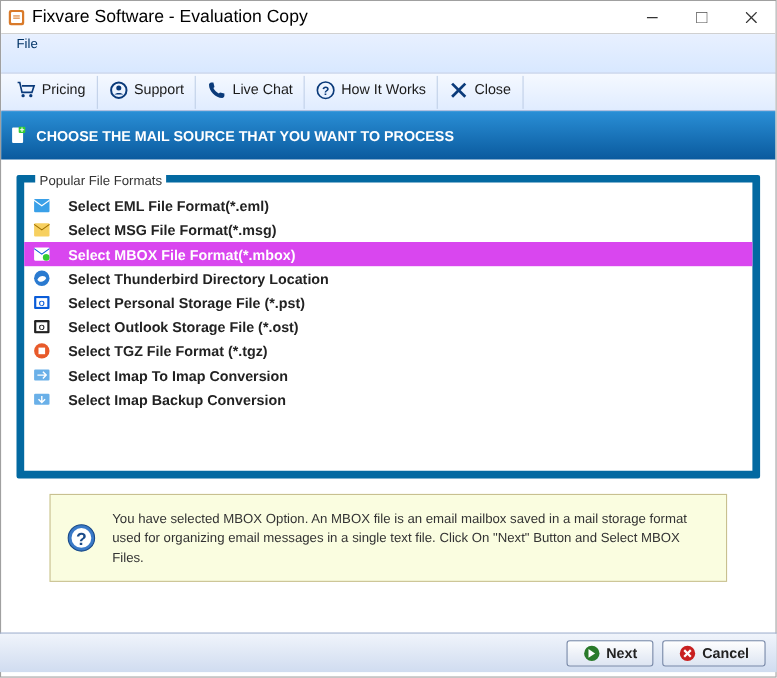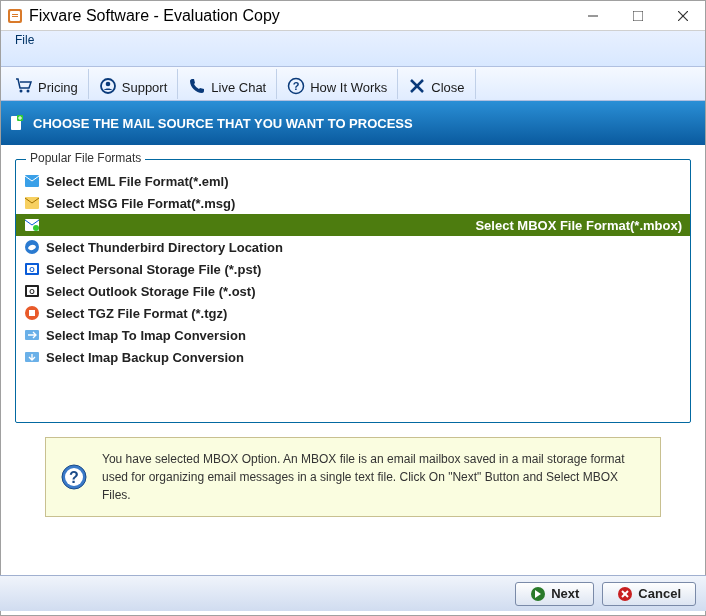--- a/index.html
+++ b/index.html
@@ -7,34 +7,34 @@
 
 .titlebar { height: 30px; background: #fff; display: flex; align-items: center; padding: 0 0 0 6px; border-bottom: 1px solid #d0d0d0; }
 .titlebar .app-icon { width: 16px; height: 16px; margin-right: 6px; }
 .titlebar .title { font-size: 16px; color: #000000; flex: 1; }
 .titlebar .win-btn { width: 45px; height: 29px; display: flex; align-items: center; justify-content: center; font-size: 14px; color: #333; cursor: pointer; }
 
 .menubar { height: 36px; background: linear-gradient(#e8f0ff, #d8e8ff); display: flex; align-items: flex-start; padding: 0 6px; border-bottom: 1px solid #b0c0e0; }
 .menubar .menu-item { font-size: 12px; color: #003366; padding: 2px 8px; cursor: pointer; }
 
 .toolbar { height: 34px; background: linear-gradient(#f5f9ff, #e0ecff); display: flex; align-items: center; padding: 0 4px; border-bottom: 1px solid #b0c0e0; }
-.toolbar .tb-btn { display: flex; align-items: flex-end; gap: 5px; padding: 4px 10px; font-size: 13px; color: #1a1a1a; cursor: pointer; border-right: 1px solid #c0d0e8; height: 30px; }
+.toolbar .tb-btn { display: flex; align-items: flex-start; gap: 5px; padding: 4px 10px; font-size: 13px; color: #1a1a1a; cursor: pointer; border-right: 1px solid #c0d0e8; height: 30px; }
 .toolbar .tb-btn .tb-icon { width: 18px; height: 18px; }
 
 .section-header { height: 44px; background: linear-gradient(#2a8fd6, #0a5a9e); display: flex; align-items: center; padding: 0 8px; color: #fff; font-weight: bold; font-size: 13px; }
 .section-header .sh-icon { width: 16px; height: 16px; margin-right: 8px; }
 
 .content { padding: 14px 14px 0 14px; }
 
-.group-box { border: 1px solid #0369a1; border-radius: 2px; position: relative; padding: 10px 0 4px 0; }
+.group-box { border: 7px solid #0369a1; border-radius: 2px; position: relative; padding: 10px 0 4px 0; }
 .group-box .legend { position: absolute; top: -9px; left: 10px; background: #fff; padding: 0 4px; font-size: 12px; color: #333; }
 
 .format-list { }
-.format-item { display: flex; align-items: center; gap: 6px; padding: 2px 8px; font-size: 13px; font-weight: bold; color: #222; cursor: pointer; height: 22px; }
-.format-item.selected { background: #4d7c0f; color: #fff; justify-content: space-between; }
+.format-item { display: flex; align-items: center; gap: 16px; padding: 2px 8px; font-size: 13px; font-weight: bold; color: #222; cursor: pointer; height: 22px; }
+.format-item.selected { background: #d946ef; color: #fff; }
 .format-item .fi-icon { width: 16px; height: 16px; flex-shrink: 0; }
 
 .list-filler { height: 50px; }
 
 .info-box { margin: 14px 30px 0 30px; border: 1px solid #c8c090; background: #fafde0; display: flex; align-items: center; padding: 10px 14px; gap: 14px; min-height: 80px; }
 .info-box .info-icon { width: 28px; height: 28px; flex-shrink: 0; }
 .info-box .info-text { font-size: 12px; color: #333; line-height: 1.5; }
 
 .footer { position: absolute; bottom: 5px; left: 0; right: 0; height: 36px; background: linear-gradient(#f0f4fb, #d0dcf0); border-top: 1px solid #a0b0d0; display: flex; align-items: center; justify-content: flex-end; padding: 0 10px; gap: 8px; }
 .footer .ft-btn { display: flex; align-items: center; gap: 5px; padding: 2px 14px; font-size: 13px; font-weight: bold; color: #222; background: linear-gradient(#fefefe, #dde5f2); border: 1px solid #7a8aa8; border-radius: 3px; cursor: pointer; height: 24px; }

